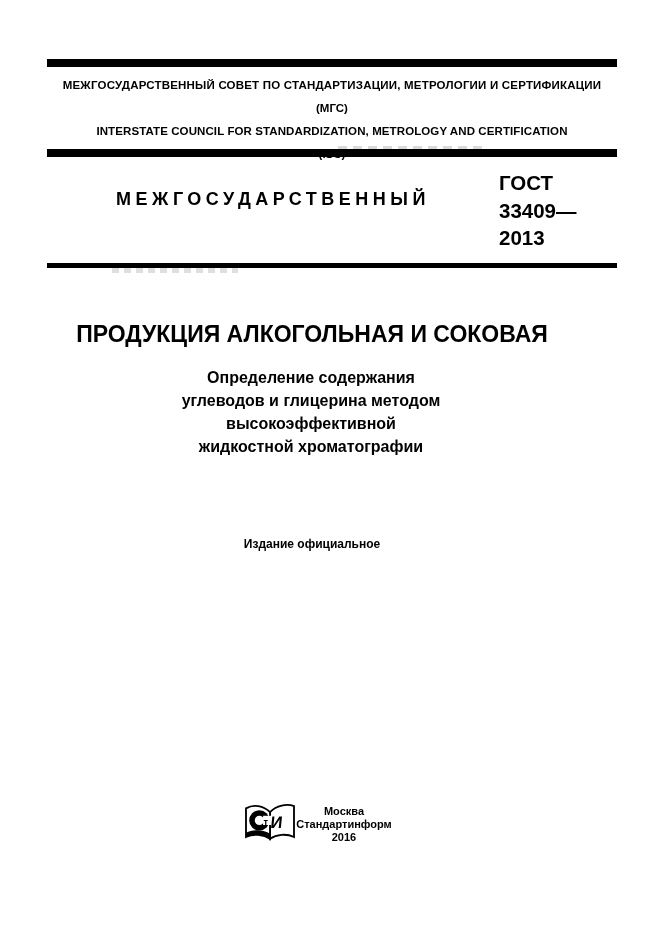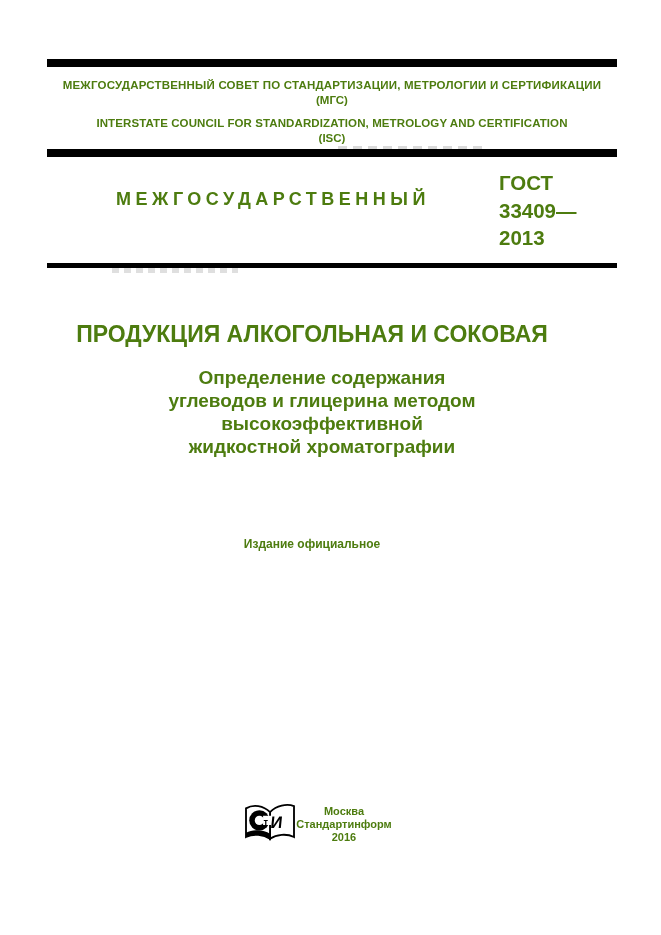--- a/index.html
+++ b/index.html
@@ -2,40 +2,40 @@
 <html><head>
 <meta charset="utf-8">
 <style>
   * { margin: 0; padding: 0; box-sizing: border-box; }
   html, body { background: #ffffff; }
   .page {
     position: relative;
     width: 661px;
     height: 935px;
     background: #ffffff;
-    color: #4d7c0f;
+    color: #000000;
     font-family: "Liberation Sans", sans-serif;
     overflow: hidden;
   }
 
   
   .rule { position: absolute; left: 47px; width: 570px; background: #000; }
   .rule-top { top: 59px;  height: 8px; }
   .rule-mid { top: 149px; height: 8px; }
   .rule-low { top: 263px; height: 5px; }
 
   
   .header-block {
     position: absolute;
     left: 47px; top: 78px; width: 570px;
     text-align: center;
     font-weight: bold;
   }
   .h-ru   { font-size: 11.5px; line-height: 14px; letter-spacing: 0.2px; }
-  .h-abbr { font-size: 11.5px; line-height: 14px; margin-top: 1px; }
+  .h-abbr { font-size: 11.5px; line-height: 14px; margin-top: 9px; }
   .h-en   { font-size: 11.5px; line-height: 14px; margin-top: 9px; letter-spacing: 0.1px; }
 
   
   .std-type {
     position: absolute;
     left: 47px; top: 188px; width: 452px;
     text-align: center;
     font-weight: bold;
     font-size: 18px;
     line-height: 22px;
@@ -54,24 +54,24 @@
   .doc-title {
     position: absolute;
     left: 47px; top: 320px; width: 530px;
     text-align: center;
     font-weight: bold;
     font-size: 23px;
     line-height: 28px;
   }
   .doc-subtitle {
     position: absolute;
-    left: 57px; top: 366px; width: 530px;
+    left: 46px; top: 366px; width: 530px;
     text-align: center;
     font-weight: bold;
-    font-size: 19px;
+    font-size: 16px;
     line-height: 23px;
   }
 
   .edition-note {
     position: absolute;
     left: 47px; top: 537px; width: 530px;
     text-align: center;
     font-weight: bold;
     font-size: 12px;
   }

